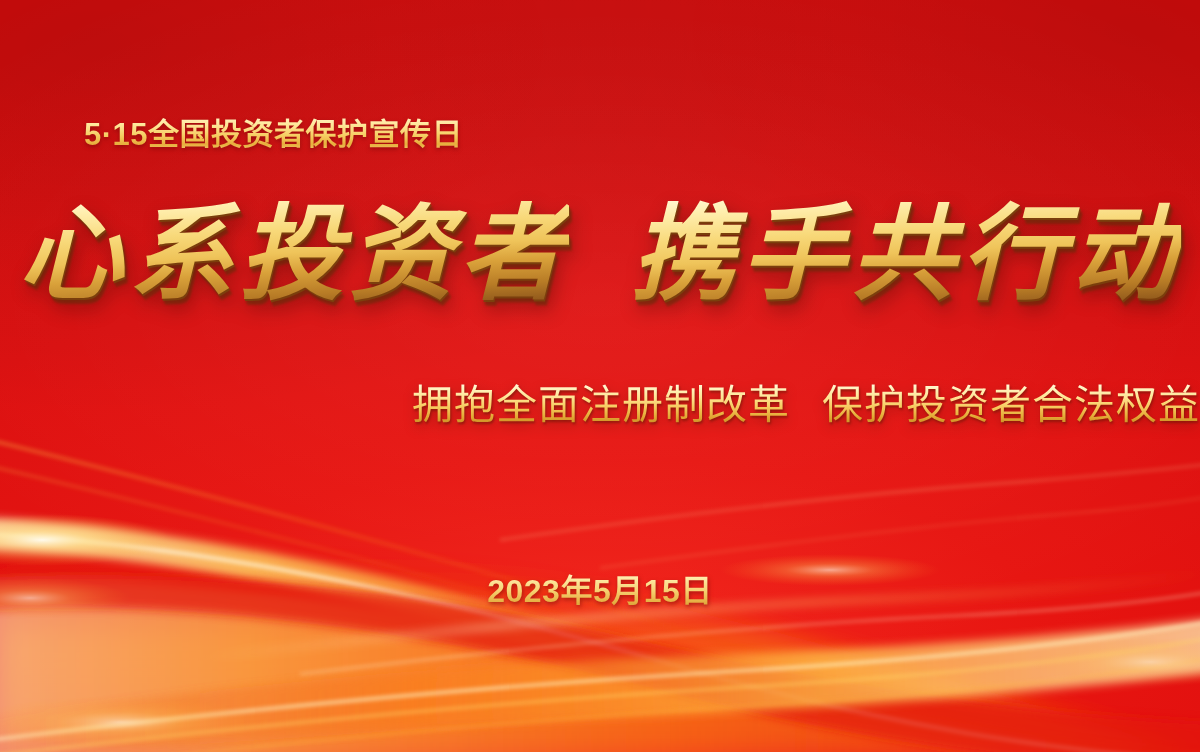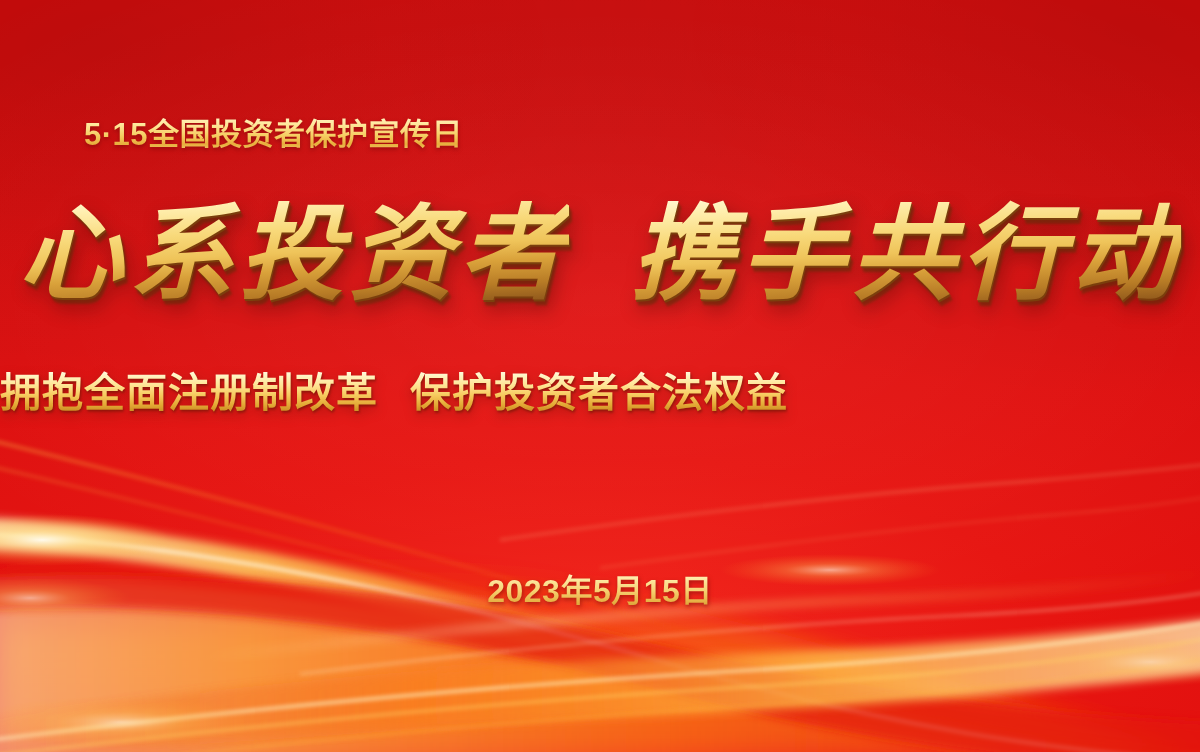--- a/index.html
+++ b/index.html
@@ -111,24 +111,24 @@
       drop-shadow(1px 2px 0 rgba(122,68,14,0.85))
       drop-shadow(2px 4px 1px rgba(92,46,8,0.6))
       drop-shadow(3px 7px 9px rgba(92,10,6,0.45));
   }
 
   
   .subtitle {
     position: absolute;
     left: 0;
     right: 0;
-    top: 369px;
-    text-align: left;
+    top: 381px;
+    text-align: right;
     font-size: 41px;
-    font-weight: 700;
+    font-weight: 400;
     letter-spacing: 1px;
     line-height: 1.2;
     white-space: nowrap;
     background: linear-gradient(180deg,
         #fffdf0 0%,
         #fff3bd 16%,
         #ffe392 34%,
         #f6c95c 54%,
         #e2a733 74%,
         #c98a22 88%,

